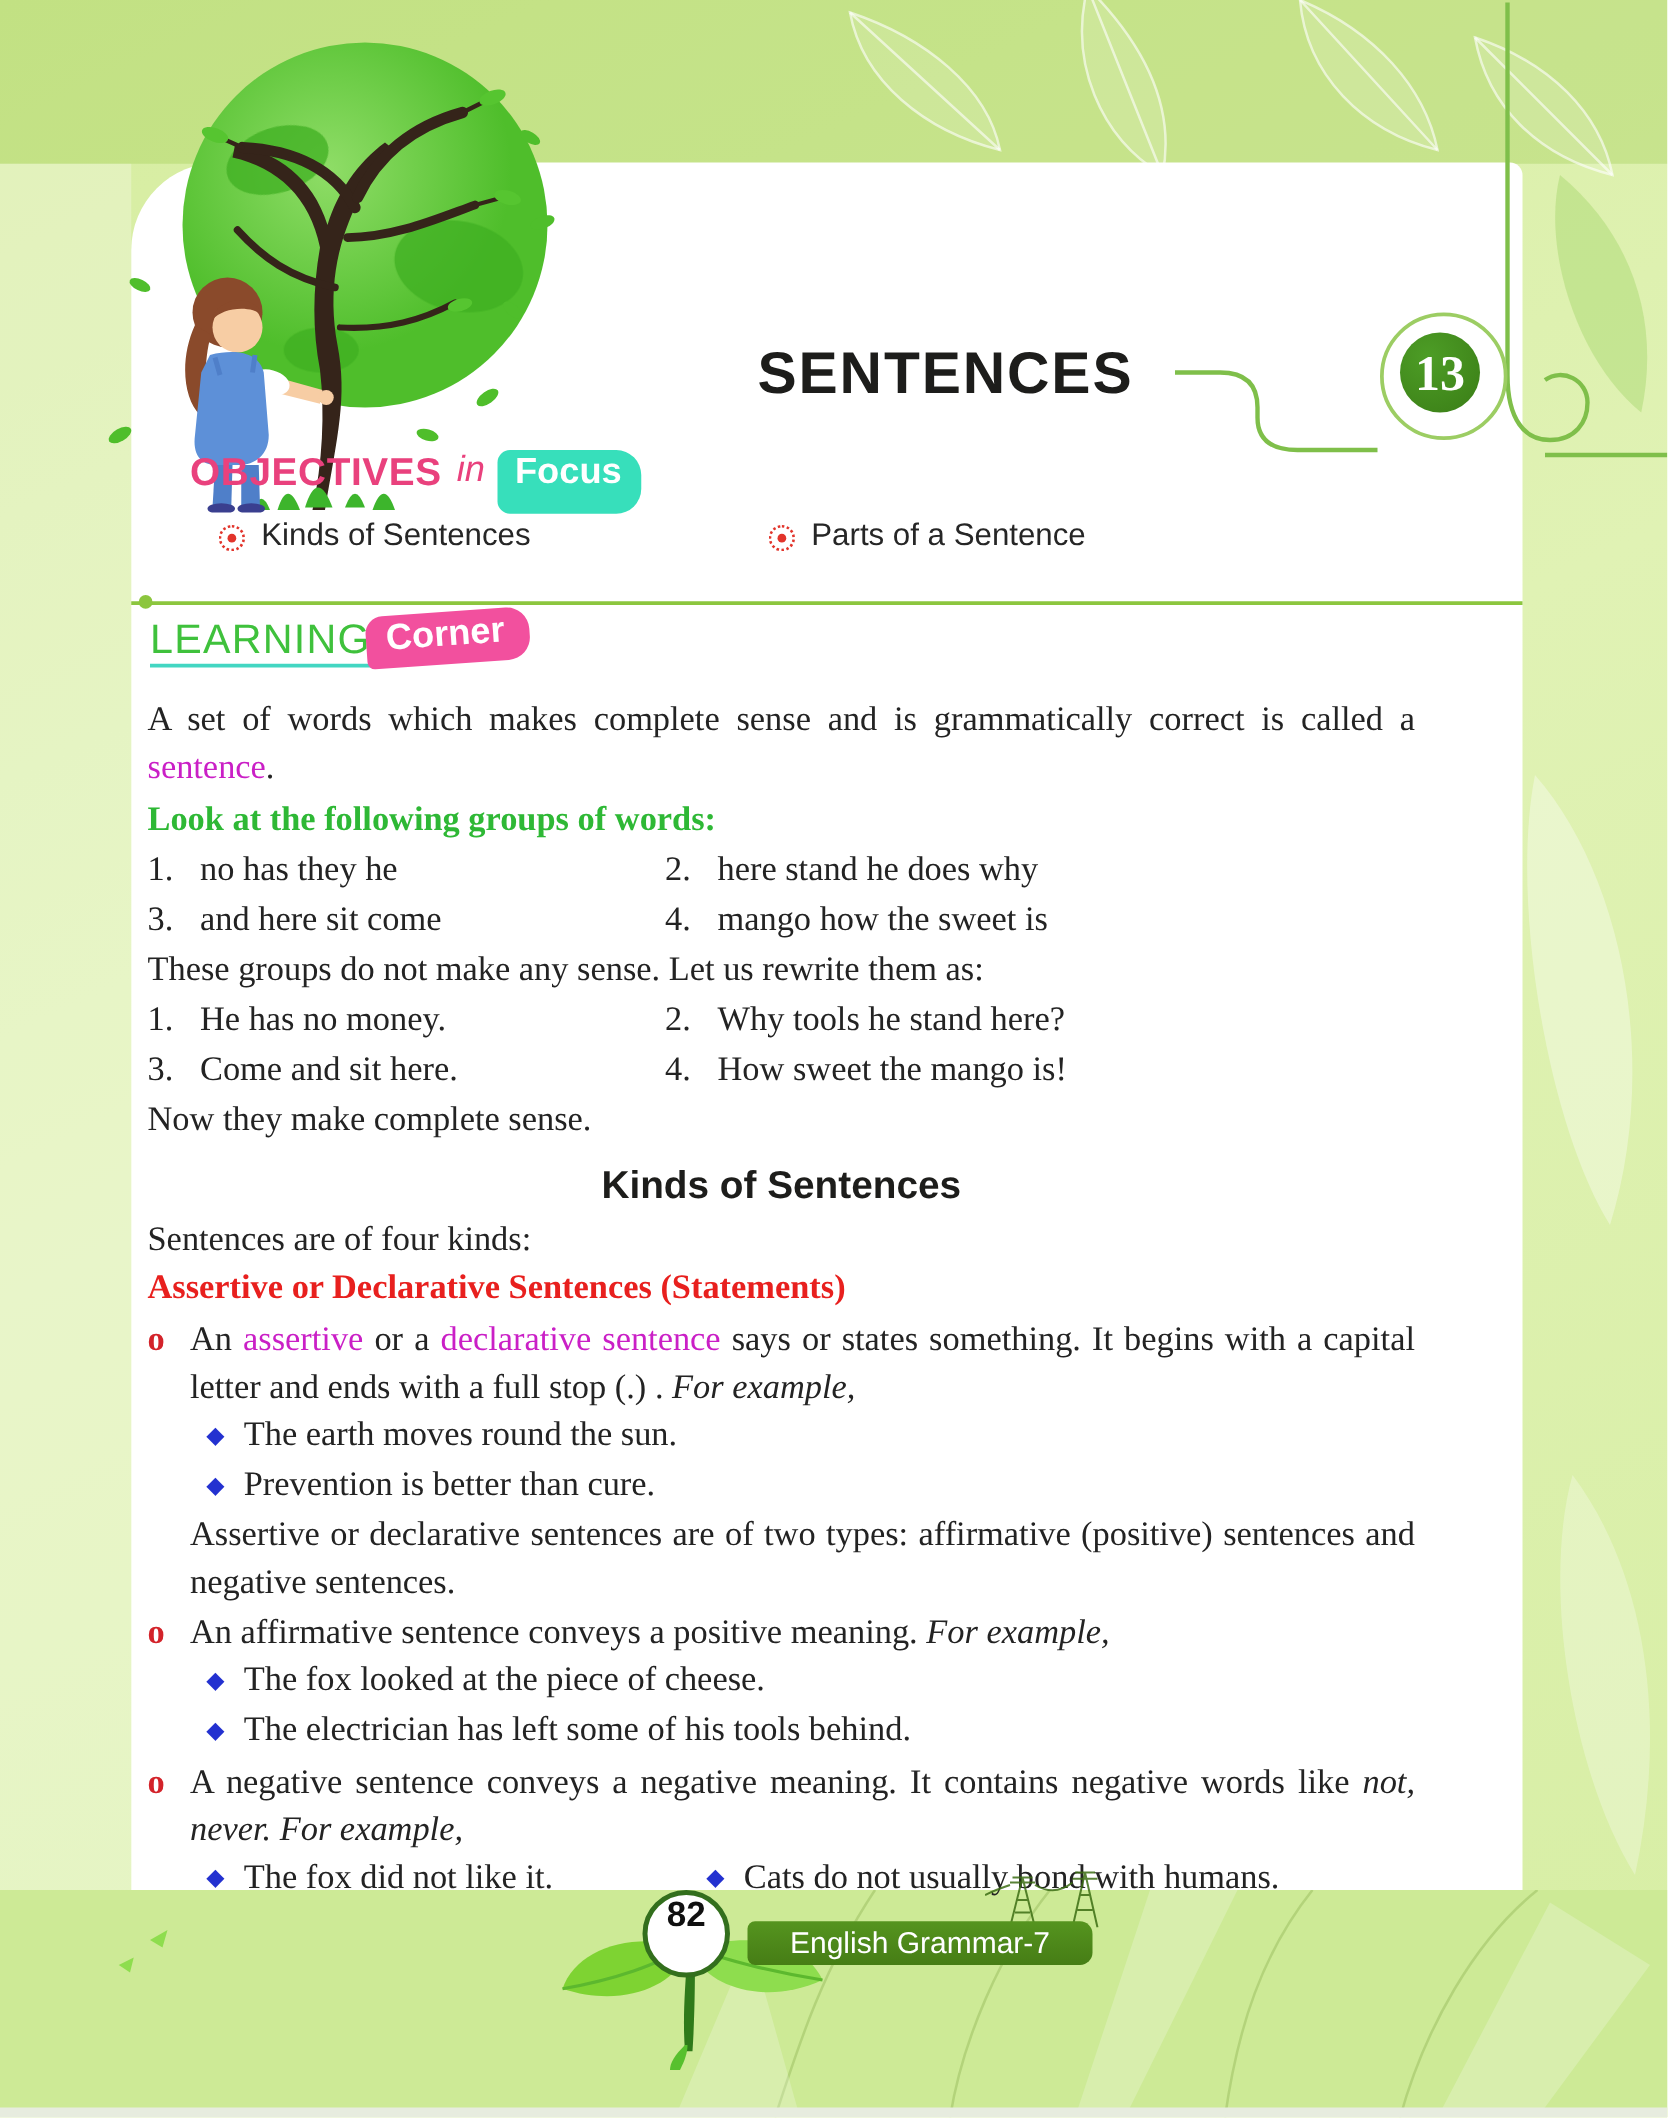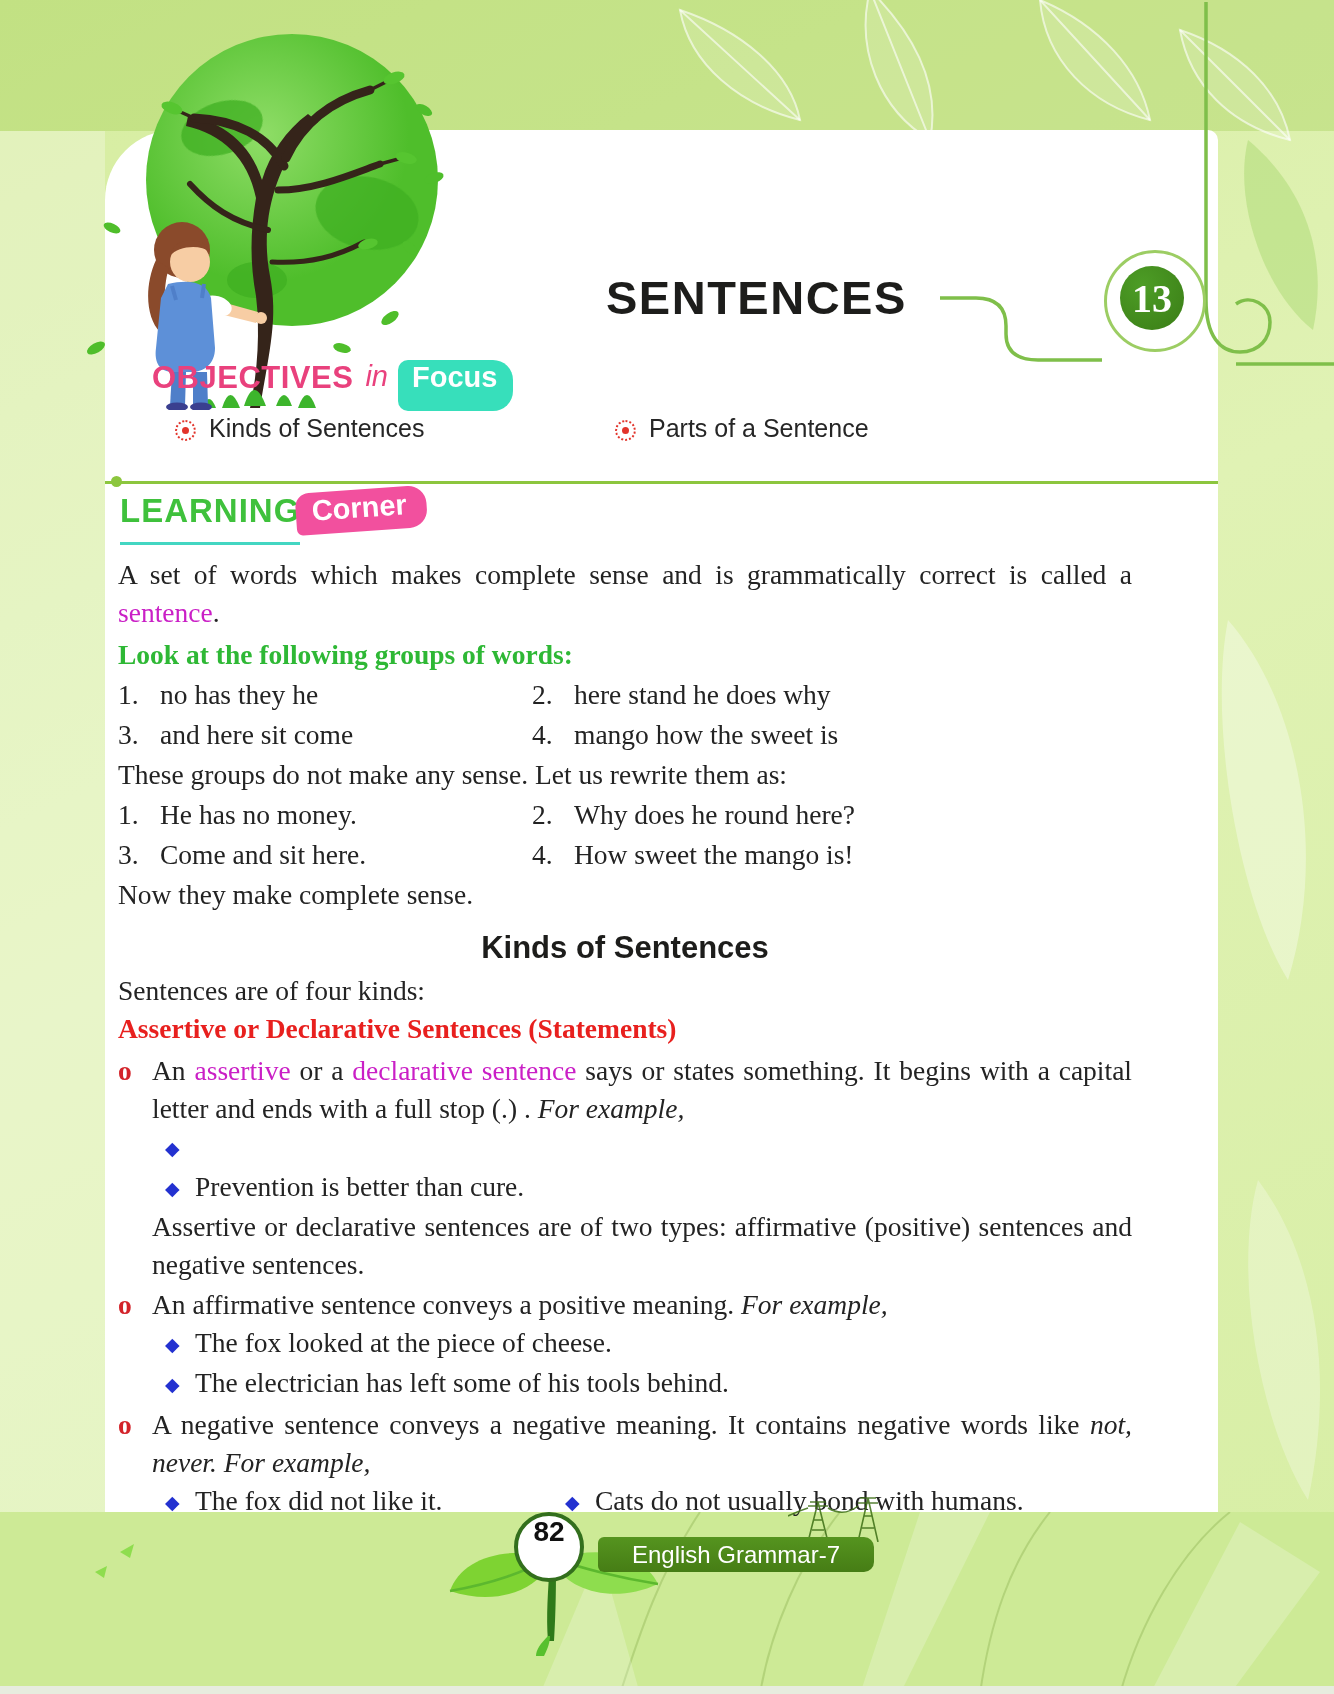--- a/index.html
+++ b/index.html
@@ -41,22 +41,22 @@
   .dotted-bullet{width:17px;height:17px;border:2.5px dotted #e2342b;border-radius:50%;
         position:relative;flex:none;margin:6px 13px 0 0;}
   .dotted-bullet::after{content:'';position:absolute;inset:5px;background:#e2342b;border-radius:50%;}
 
   .divider{position:absolute;left:105px;top:481px;width:1113px;height:2.5px;background:#8cc63e;}
   .divider-dot{position:absolute;left:111px;top:476px;width:11px;height:11px;border-radius:50%;background:#8cc63e;}
 
   
   .learn{position:absolute;left:120px;top:492px;display:flex;align-items:flex-start;
         font-family:"Liberation Sans",sans-serif;}
-  .learn-word{font-size:33px;font-weight:700;color:#3fc13c;letter-spacing:1px;
-        border-bottom:3px solid #43d6c2;padding-bottom:12px;}
+  .learn-word{font-size:33px;font-weight:400;color:#3fc13c;letter-spacing:1px;
+        border-bottom:3px solid #43d6c2;padding-bottom:1px;}
   .learn-corner{background:#f2509e;color:#fff;font-weight:800;font-size:29px;
         padding:2px 20px 7px 16px;border-radius:14px 18px 18px 6px;
         transform:rotate(-4deg) translate(-4px,-3px);display:inline-block;}
 
   
   .body-text{position:absolute;left:118px;top:556px;width:1014px;
         font-size:27.5px;line-height:38px;color:#232323;}
   .just{text-align:justify;}
   .magenta{color:#ca1fc6;}
   .it{font-style:italic;}
@@ -250,21 +250,21 @@
 
     <div style="margin-top:2px;">These groups do not make any sense. Let us rewrite them as:</div>
 
     <div class="row">
       <div class="cellA">
         <span class="num">1.</span>
         <span>He has no money.</span>
       </div>
       <div class="cellB">
         <span class="num">2.</span>
-        <span>Why does he round here?</span>
+        <span>Why tools he stand here?</span>
       </div>
     </div>
     <div class="row">
       <div class="cellA">
         <span class="num">3.</span>
         <span>Come and sit here.</span>
       </div>
       <div class="cellB">
         <span class="num">4.</span>
         <span>How sweet the mango is!</span>
@@ -279,20 +279,21 @@
     <div class="red-head">Assertive or Declarative Sentences (Statements)</div>
 
     <div class="bullet">
       <span class="bmark">o</span>
       <div class="btext just">
         <span>An </span><span class="magenta">assertive</span><span> or a </span><span class="magenta">declarative sentence</span><span> says or states something. It begins with a capital letter and ends with a full stop (.) . </span><span class="it">For example,</span>
       </div>
     </div>
     <div class="ex">
       <span class="dmark">◆</span>
+      <span>The earth moves round the sun.</span>
     </div>
     <div class="ex">
       <span class="dmark">◆</span>
       <span>Prevention is better than cure.</span>
     </div>
     <div class="note just">Assertive or declarative sentences are of two types: affirmative (positive) sentences and negative sentences.</div>
 
     <div class="bullet" style="margin-top:2px;">
       <span class="bmark">o</span>
       <div class="btext">

